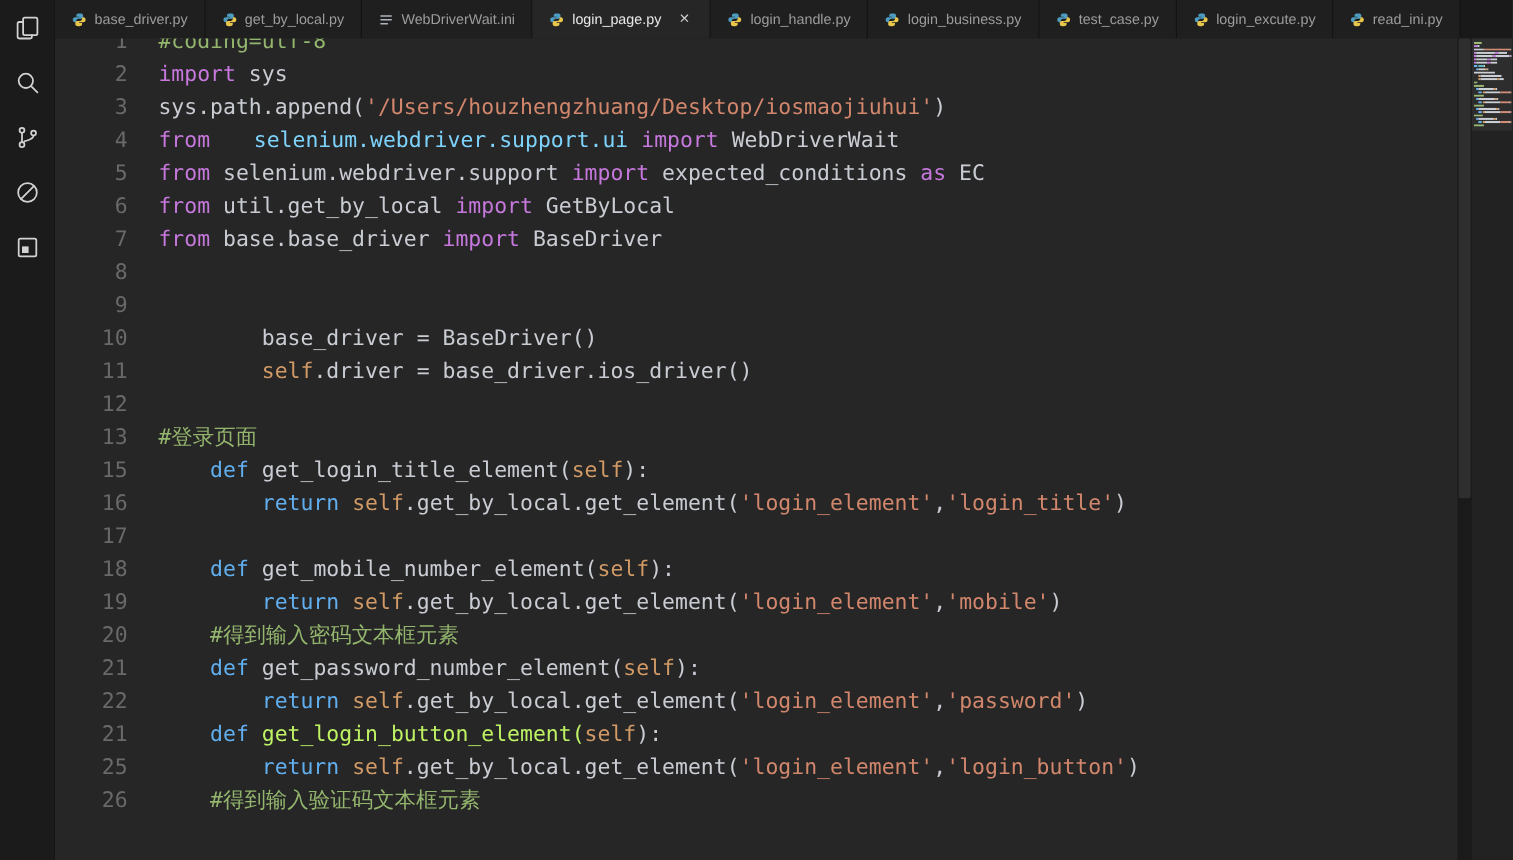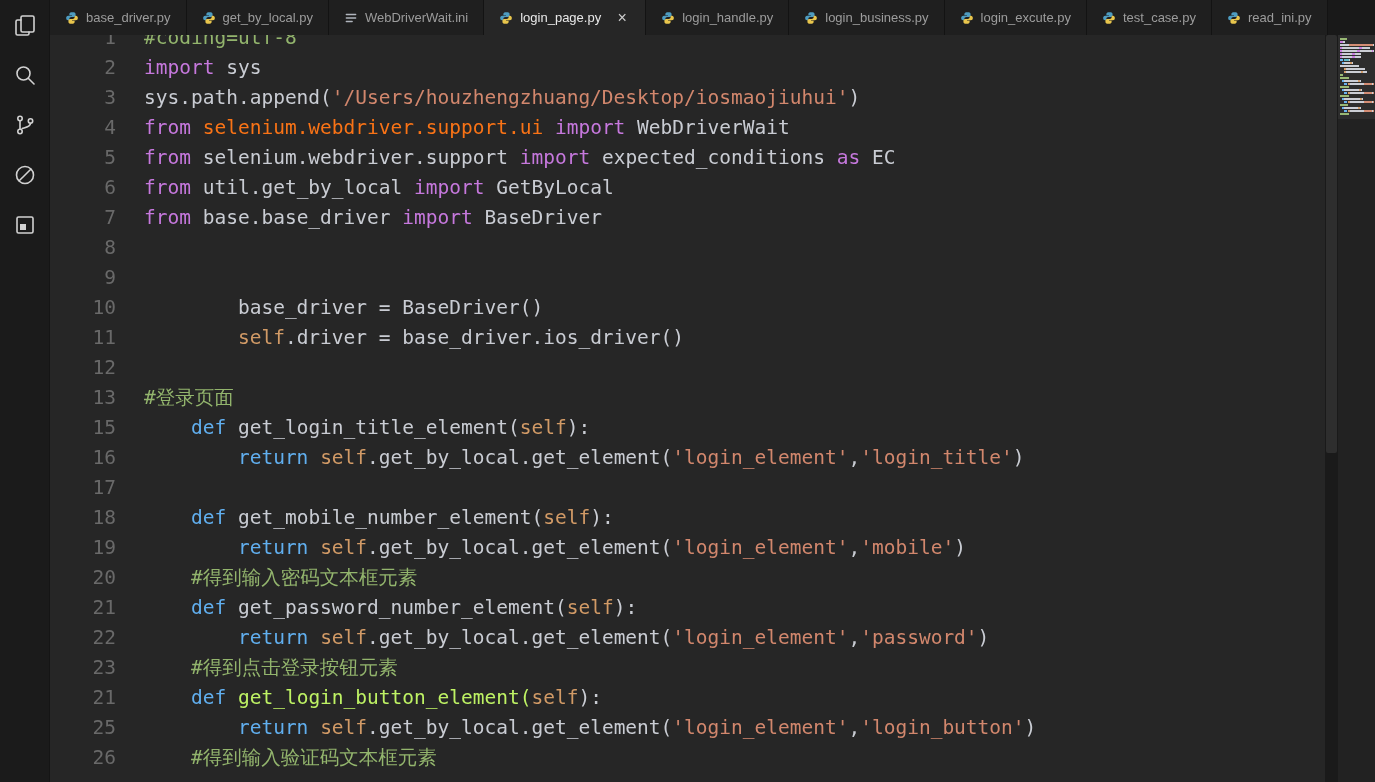--- a/index.html
+++ b/index.html
@@ -145,66 +145,65 @@
           </span>
           <span>login_business.py</span>
         </div>
         <div class="tab">
           <span class="tab-icon">
             <svg viewBox="0 0 24 24">
               <path fill="#4e9cc0" d="M11.9 2C9.3 2 7.5 3 7.5 5v2.2H12v.9H5.4C3.2 8.1 2 9.7 2 12s1.2 3.9 3.4 3.9h2v-2.3c0-1.9 1.6-3.4 3.5-3.4h4.4c1.6 0 2.8-1.3 2.8-2.9V5c0-2-1.8-3-4.2-3h-2z"></path>
               <path fill="#e8c54c" d="M12.1 22c2.6 0 4.4-1 4.4-3v-2.2H12v-.9h6.6c2.2 0 3.4-1.6 3.4-3.9s-1.2-3.9-3.4-3.9h-2v2.3c0 1.9-1.6 3.4-3.5 3.4H8.7c-1.6 0-2.8 1.3-2.8 2.9V19c0 2 1.8 3 4.2 3h2z"></path>
             </svg>
           </span>
+          <span>test_case.py</span>
+        </div>
+        <div class="tab">
+          <span class="tab-icon">
+            <svg viewBox="0 0 24 24">
+              <path fill="#4e9cc0" d="M11.9 2C9.3 2 7.5 3 7.5 5v2.2H12v.9H5.4C3.2 8.1 2 9.7 2 12s1.2 3.9 3.4 3.9h2v-2.3c0-1.9 1.6-3.4 3.5-3.4h4.4c1.6 0 2.8-1.3 2.8-2.9V5c0-2-1.8-3-4.2-3h-2z"></path>
+              <path fill="#e8c54c" d="M12.1 22c2.6 0 4.4-1 4.4-3v-2.2H12v-.9h6.6c2.2 0 3.4-1.6 3.4-3.9s-1.2-3.9-3.4-3.9h-2v2.3c0 1.9-1.6 3.4-3.5 3.4H8.7c-1.6 0-2.8 1.3-2.8 2.9V19c0 2 1.8 3 4.2 3h2z"></path>
+            </svg>
+          </span>
           <span>login_excute.py</span>
-        </div>
-        <div class="tab">
-          <span class="tab-icon">
-            <svg viewBox="0 0 24 24">
-              <path fill="#4e9cc0" d="M11.9 2C9.3 2 7.5 3 7.5 5v2.2H12v.9H5.4C3.2 8.1 2 9.7 2 12s1.2 3.9 3.4 3.9h2v-2.3c0-1.9 1.6-3.4 3.5-3.4h4.4c1.6 0 2.8-1.3 2.8-2.9V5c0-2-1.8-3-4.2-3h-2z"></path>
-              <path fill="#e8c54c" d="M12.1 22c2.6 0 4.4-1 4.4-3v-2.2H12v-.9h6.6c2.2 0 3.4-1.6 3.4-3.9s-1.2-3.9-3.4-3.9h-2v2.3c0 1.9-1.6 3.4-3.5 3.4H8.7c-1.6 0-2.8 1.3-2.8 2.9V19c0 2 1.8 3 4.2 3h2z"></path>
-            </svg>
-          </span>
-          <span>test_case.py</span>
         </div>
         <div class="tab">
           <span class="tab-icon">
             <svg viewBox="0 0 24 24">
               <path fill="#4e9cc0" d="M11.9 2C9.3 2 7.5 3 7.5 5v2.2H12v.9H5.4C3.2 8.1 2 9.7 2 12s1.2 3.9 3.4 3.9h2v-2.3c0-1.9 1.6-3.4 3.5-3.4h4.4c1.6 0 2.8-1.3 2.8-2.9V5c0-2-1.8-3-4.2-3h-2z"></path>
               <path fill="#e8c54c" d="M12.1 22c2.6 0 4.4-1 4.4-3v-2.2H12v-.9h6.6c2.2 0 3.4-1.6 3.4-3.9s-1.2-3.9-3.4-3.9h-2v2.3c0 1.9-1.6 3.4-3.5 3.4H8.7c-1.6 0-2.8 1.3-2.8 2.9V19c0 2 1.8 3 4.2 3h2z"></path>
             </svg>
           </span>
           <span>read_ini.py</span>
         </div>
       </div>
     <div class="editorwrap">
       <div class="code-scroll">
         <div class="code-area">
             <div class="line"><span class="ln">1</span><span class="codetxt"><span style="color: rgb(147, 181, 109);">#coding=utf-8</span></span></div>
             <div class="line"><span class="ln">2</span><span class="codetxt"><span style="color: rgb(198, 120, 221);">import</span><span style="color: rgb(201, 204, 211);"> sys</span></span></div>
             <div class="line"><span class="ln">3</span><span class="codetxt"><span style="color: rgb(201, 204, 211);">sys.path.append(</span><span style="color: rgb(210, 135, 109);">'/Users/houzhengzhuang/Desktop/iosmaojiuhui'</span><span style="color: rgb(201, 204, 211);">)</span></span></div>
-            <div class="line"><span class="ln">4</span><span class="codetxt"><span style="color: rgb(198, 120, 221);">from</span><span style="color: #f97316;"> selenium.webdriver.support.ui </span><span style="color: rgb(198, 120, 221);">import</span><span style="color: rgb(201, 204, 211);"> WebDriverWait</span></span></div>
+            <div class="line"><span class="ln">4</span><span class="codetxt"><span style="color: rgb(198, 120, 221);">from</span><span style="color: #7dd3fc; margin-left: 28px;"> selenium.webdriver.support.ui </span><span style="color: rgb(198, 120, 221);">import</span><span style="color: rgb(201, 204, 211);"> WebDriverWait</span></span></div>
             <div class="line"><span class="ln">5</span><span class="codetxt"><span style="color: rgb(198, 120, 221);">from</span><span style="color: rgb(201, 204, 211);"> selenium.webdriver.support </span><span style="color: rgb(198, 120, 221);">import</span><span style="color: rgb(201, 204, 211);"> expected_conditions </span><span style="color: rgb(198, 120, 221);">as</span><span style="color: rgb(201, 204, 211);"> EC</span></span></div>
             <div class="line"><span class="ln">6</span><span class="codetxt"><span style="color: rgb(198, 120, 221);">from</span><span style="color: rgb(201, 204, 211);"> util.get_by_local </span><span style="color: rgb(198, 120, 221);">import</span><span style="color: rgb(201, 204, 211);"> GetByLocal</span></span></div>
             <div class="line"><span class="ln">7</span><span class="codetxt"><span style="color: rgb(198, 120, 221);">from</span><span style="color: rgb(201, 204, 211);"> base.base_driver </span><span style="color: rgb(198, 120, 221);">import</span><span style="color: rgb(201, 204, 211);"> BaseDriver</span></span></div>
             <div class="line"><span class="ln">8</span></div>
             <div class="line"><span class="ln">9</span></div>
             <div class="line"><span class="ln">10</span><span class="codetxt"><span style="color: rgb(201, 204, 211);">        base_driver = BaseDriver()</span></span></div>
             <div class="line"><span class="ln">11</span><span class="codetxt"><span style="color: rgb(201, 204, 211);">        </span><span style="color: rgb(209, 154, 102);">self</span><span style="color: rgb(201, 204, 211);">.driver = base_driver.ios_driver()</span></span></div>
             <div class="line"><span class="ln">12</span></div>
             <div class="line"><span class="ln">13</span><span class="codetxt"><span style="color: rgb(147, 181, 109);">#登录页面</span></span></div>
             <div class="line"><span class="ln">15</span><span class="codetxt"><span style="color: rgb(201, 204, 211);">    </span><span style="color: rgb(97, 175, 239);">def</span><span style="color: rgb(201, 204, 211);"> get_login_title_element(</span><span style="color: rgb(209, 154, 102);">self</span><span style="color: rgb(201, 204, 211);">):</span></span></div>
             <div class="line"><span class="ln">16</span><span class="codetxt"><span style="color: rgb(201, 204, 211);">        </span><span style="color: rgb(97, 175, 239);">return</span><span style="color: rgb(201, 204, 211);"> </span><span style="color: rgb(209, 154, 102);">self</span><span style="color: rgb(201, 204, 211);">.get_by_local.get_element(</span><span style="color: rgb(210, 135, 109);">'login_element'</span><span style="color: rgb(201, 204, 211);">,</span><span style="color: rgb(210, 135, 109);">'login_title'</span><span style="color: rgb(201, 204, 211);">)</span></span></div>
             <div class="line"><span class="ln">17</span></div>
             <div class="line"><span class="ln">18</span><span class="codetxt"><span style="color: rgb(201, 204, 211);">    </span><span style="color: rgb(97, 175, 239);">def</span><span style="color: rgb(201, 204, 211);"> get_mobile_number_element(</span><span style="color: rgb(209, 154, 102);">self</span><span style="color: rgb(201, 204, 211);">):</span></span></div>
             <div class="line"><span class="ln">19</span><span class="codetxt"><span style="color: rgb(201, 204, 211);">        </span><span style="color: rgb(97, 175, 239);">return</span><span style="color: rgb(201, 204, 211);"> </span><span style="color: rgb(209, 154, 102);">self</span><span style="color: rgb(201, 204, 211);">.get_by_local.get_element(</span><span style="color: rgb(210, 135, 109);">'login_element'</span><span style="color: rgb(201, 204, 211);">,</span><span style="color: rgb(210, 135, 109);">'mobile'</span><span style="color: rgb(201, 204, 211);">)</span></span></div>
             <div class="line"><span class="ln">20</span><span class="codetxt"><span style="color: rgb(147, 181, 109);">    #得到输入密码文本框元素</span></span></div>
             <div class="line"><span class="ln">21</span><span class="codetxt"><span style="color: rgb(201, 204, 211);">    </span><span style="color: rgb(97, 175, 239);">def</span><span style="color: rgb(201, 204, 211);"> get_password_number_element(</span><span style="color: rgb(209, 154, 102);">self</span><span style="color: rgb(201, 204, 211);">):</span></span></div>
             <div class="line"><span class="ln">22</span><span class="codetxt"><span style="color: rgb(201, 204, 211);">        </span><span style="color: rgb(97, 175, 239);">return</span><span style="color: rgb(201, 204, 211);"> </span><span style="color: rgb(209, 154, 102);">self</span><span style="color: rgb(201, 204, 211);">.get_by_local.get_element(</span><span style="color: rgb(210, 135, 109);">'login_element'</span><span style="color: rgb(201, 204, 211);">,</span><span style="color: rgb(210, 135, 109);">'password'</span><span style="color: rgb(201, 204, 211);">)</span></span></div>
-            <div class="line"><span class="ln">23</span><span class="codetxt"><span style="color: rgb(147, 181, 109);">    #得到点击登录按钮元素</span></span></div>
             <div class="line"><span class="ln">21</span><span class="codetxt"><span style="color: rgb(201, 204, 211);">    </span><span style="color: rgb(97, 175, 239);">def</span><span style="color: #bef264;"> get_login_button_element(</span><span style="color: rgb(209, 154, 102);">self</span><span style="color: rgb(201, 204, 211);">):</span></span></div>
             <div class="line"><span class="ln">25</span><span class="codetxt"><span style="color: rgb(201, 204, 211);">        </span><span style="color: rgb(97, 175, 239);">return</span><span style="color: rgb(201, 204, 211);"> </span><span style="color: rgb(209, 154, 102);">self</span><span style="color: rgb(201, 204, 211);">.get_by_local.get_element(</span><span style="color: rgb(210, 135, 109);">'login_element'</span><span style="color: rgb(201, 204, 211);">,</span><span style="color: rgb(210, 135, 109);">'login_button'</span><span style="color: rgb(201, 204, 211);">)</span></span></div>
             <div class="line"><span class="ln">26</span><span class="codetxt"><span style="color: rgb(147, 181, 109);">    #得到输入验证码文本框元素</span></span></div>
           </div>
       </div>
       <div class="scrollbar">
         <div class="sb-thumb"></div>
       </div>
       <div class="minimap">
         <div class="mm-viewport"></div>

